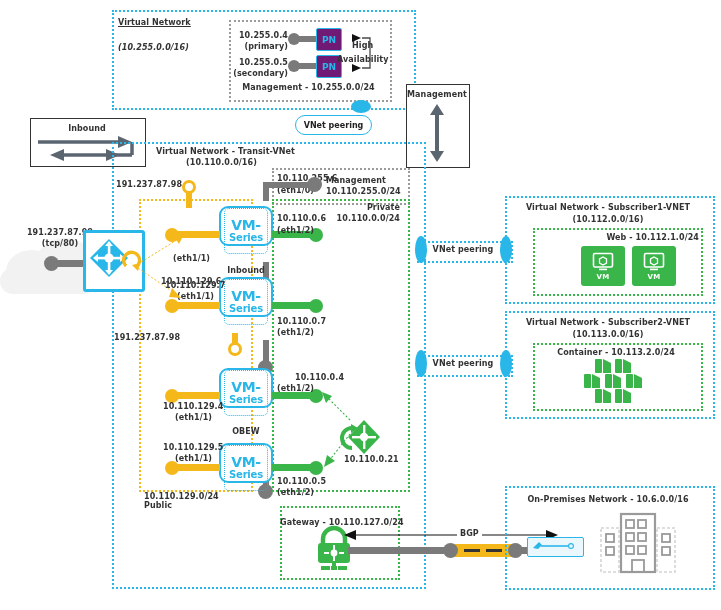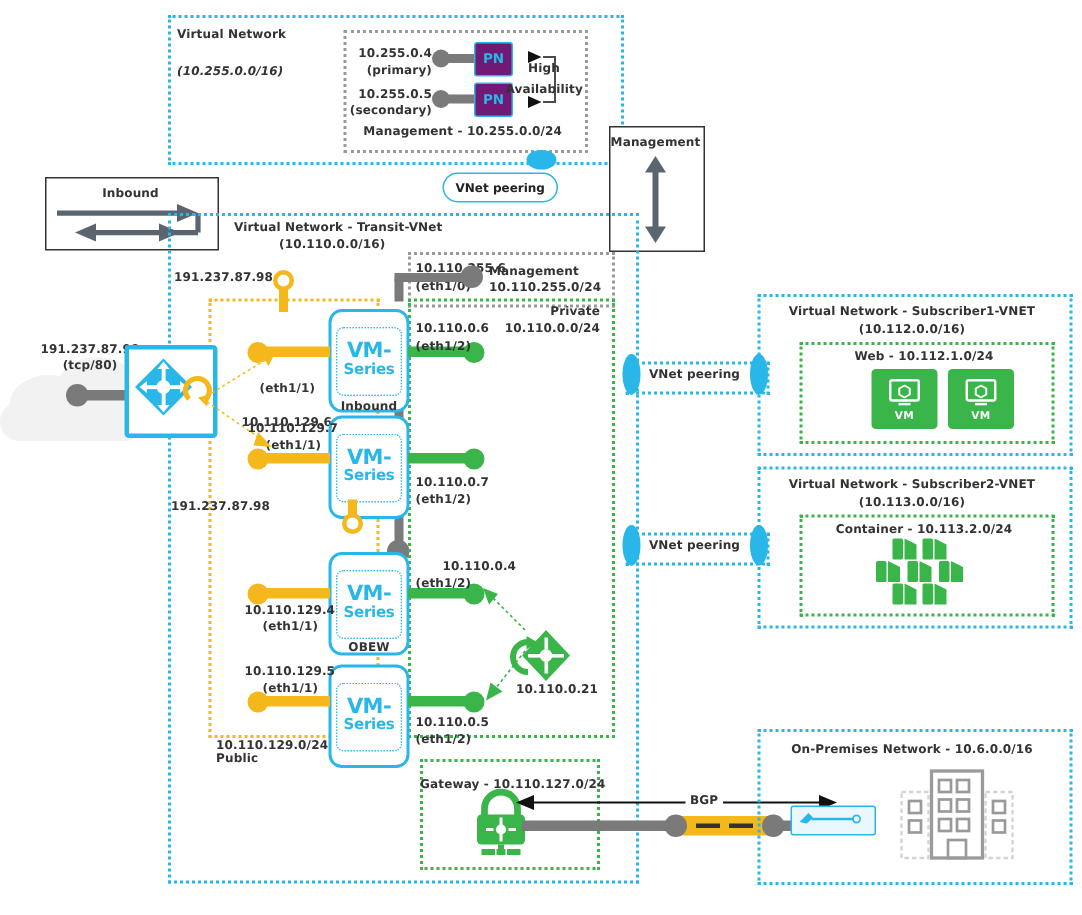--- a/index.html
+++ b/index.html
@@ -10,22 +10,22 @@
   .lbl.c{text-align:center;}
   .lbl.r{text-align:right;}
   
   .dbox{position:absolute;background:transparent;}
   .dbox.cyan{border:2px dotted #29b6e8;}
   .dbox.green{border:2px dotted #3ab54a;}
   .dbox.orange{border:2px dotted #f5b81a;}
   .dbox.grey{border:2px dotted #9a9a9a;}
   .sbox{position:absolute;border:1.5px solid #333;background:#fff;}
   
-  .vmnode{position:absolute;width:54px;height:69px;border:2.5px solid #29b6e8;border-radius:9px;background:#fff;
-          box-sizing:border-box;display:flex;align-items:center;justify-content:center;}
+  .vmnode{position:absolute;width:54px;height:40px;border:2.5px solid #29b6e8;border-radius:9px;background:#fff;
+          box-sizing:border-box;display:flex;align-items:flex-start;justify-content:center;}
   .vmnode .inner{width:42px;height:44px;border:1.6px dotted #29b6e8;border-radius:5px;display:flex;
           flex-direction:column;align-items:center;justify-content:center;}
   .vmnode .t1{font-size:14px;font-weight:700;color:#29b6e8;line-height:13px;letter-spacing:-.4px;}
   .vmnode .t2{font-size:10px;font-weight:700;color:#29b6e8;line-height:12px;letter-spacing:-.2px;}
   
   .line{position:absolute;background:#7a7a7a;}
   .line.y{background:#f5b81a;}
   .line.g{background:#3ab54a;}
   .dot{position:absolute;border-radius:50%;background:#7a7a7a;}
   .dot.y{background:#f5b81a;}
@@ -41,21 +41,21 @@
   .gvm{position:absolute;background:#3ab54a;border-radius:3px;display:flex;flex-direction:column;
        align-items:center;justify-content:center;color:#fff;}
   .gvm .cap{font-size:7px;font-weight:700;margin-top:1px;letter-spacing:.3px;}
   .cloud{position:absolute;background:#f2f2f2;border-radius:50%;}
   svg{overflow:visible;display:block;}
 </style>
 </head>
 <body>
 
 <div class="dbox cyan" style="left:112px;top:10px;width:300px;height:96px;"></div>
-<div class="lbl" style="left:118px;top:18px;">Virtual Network</div>
+<div class="lbl" style="left:118px;top:18px;text-decoration:underline;">Virtual Network</div>
 <div class="lbl" style="left:118px;top:43px;font-style:italic;">(10.255.0.0/16)</div>
 
 <div class="dbox grey" style="left:229px;top:20px;width:159px;height:78px;"></div>
 
 <div class="lbl r" style="left:234px;top:31px;width:54px;">10.255.0.4</div>
 <div class="lbl r" style="left:234px;top:42px;width:54px;">(primary)</div>
 <div class="dot" style="left:288px;top:33px;width:12px;height:12px;"></div>
 <div class="line" style="left:295px;top:36px;width:24px;height:6px;"></div>
 <div class="pn" style="left:316px;top:28px;">PN</div>
 
@@ -271,21 +271,21 @@
   <line x1="2" y1="42" x2="44" y2="16" stroke="#f5b81a" stroke-width="1" stroke-dasharray="2,2"></line>
   <path d="M48,12 L38,14 L43,22 Z" fill="#f5b81a"></path>
   <line x1="2" y1="46" x2="40" y2="72" stroke="#f5b81a" stroke-width="1" stroke-dasharray="2,2"></line>
   <path d="M45,76 L36,66 L33,75 Z" fill="#f5b81a"></path>
 </svg>
 
 <div class="dbox cyan" style="left:505px;top:196px;width:206px;height:104px;"></div>
 <div class="lbl c" style="left:505px;top:203px;width:206px;">Virtual Network - Subscriber1-VNET</div>
 <div class="lbl c" style="left:505px;top:215px;width:206px;">(10.112.0.0/16)</div>
 <div class="dbox green" style="left:533px;top:228px;width:166px;height:64px;"></div>
-<div class="lbl c" style="left:533px;top:233px;width:166px;">Web - 10.112.1.0/24</div>
+<div class="lbl c" style="left:533px;top:233px;width:166px;text-align:right;">Web - 10.112.1.0/24</div>
 <div class="gvm" style="left:581px;top:246px;width:44px;height:40px;">
   <svg width="22" height="20" viewBox="0 0 22 20">
     <rect x="1.5" y="1.5" width="19" height="13.5" rx="1.4" fill="none" stroke="#fff" stroke-width="1.6"></rect>
     <path d="M11,5 L14.5,7 L14.5,11 L11,13 L7.5,11 L7.5,7 Z" fill="none" stroke="#fff" stroke-width="1.3"></path>
     <rect x="7" y="16.6" width="8" height="1.6" fill="#fff"></rect>
   </svg>
   <div class="cap">VM</div>
 </div>
 <div class="gvm" style="left:632px;top:246px;width:44px;height:40px;">
   <svg width="22" height="20" viewBox="0 0 22 20">

